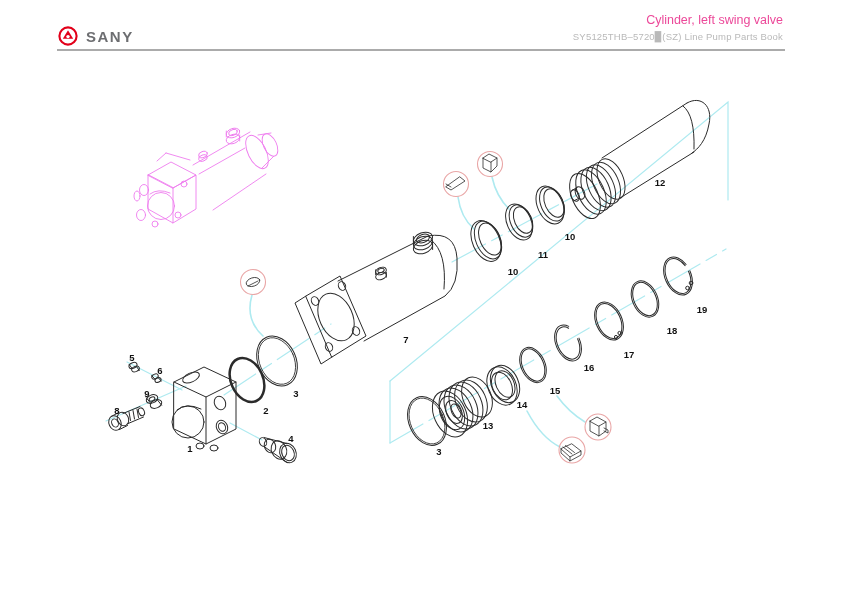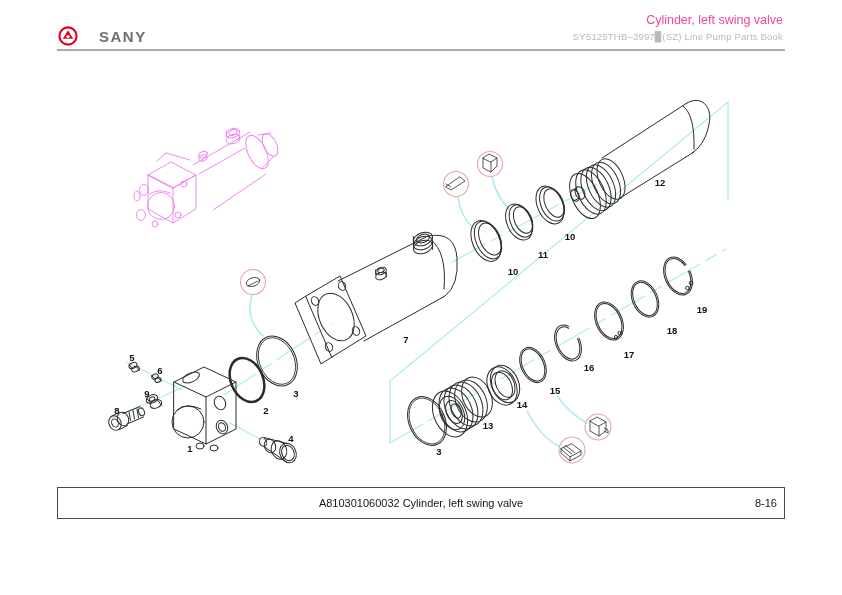--- a/index.html
+++ b/index.html
@@ -2,21 +2,21 @@
 <html><head>
 <meta charset="utf-8">
 <style>
   html,body{margin:0;padding:0;background:#ffffff;}
   .page{position:relative;width:842px;height:595px;background:#ffffff;overflow:hidden;
         font-family:"Liberation Sans",sans-serif;}
   
   .hdr-title{position:absolute;top:13px;right:59px;font-size:12.5px;color:#ec4899;}
   .hdr-sub{position:absolute;top:31px;right:59px;font-size:9.5px;color:#b9b9b9;letter-spacing:.2px;}
   .hdr-rule{position:absolute;top:49px;left:57px;width:728px;height:2px;background:#ababab;}
-  .brand{position:absolute;top:25px;left:57px;display:flex;align-items:center;gap:20px;}
+  .brand{position:absolute;top:25px;left:57px;display:flex;align-items:center;gap:7px;}
   .brand-name{font-size:15px;font-weight:bold;color:#6d6e71;letter-spacing:1.5px;}
   
   .ftr{position:absolute;left:57px;top:487px;width:726px;height:30px;border:1px solid #4a4a4a;}
   .ftr-caption{position:absolute;left:0;right:0;top:0;bottom:0;display:flex;align-items:center;
                justify-content:center;font-size:11px;color:#141414;}
   .ftr-page{position:absolute;right:7px;top:0;bottom:0;display:flex;align-items:center;
             font-size:11px;color:#141414;}
   
   .diagram{position:absolute;left:0;top:0;}
   .ln{fill:none;stroke:#2b2b2b;stroke-width:1;stroke-linecap:round;stroke-linejoin:round;}
@@ -36,21 +36,21 @@
 
   <div class="brand">
     <svg width="22" height="22" viewBox="0 0 22 22">
       <circle cx="11" cy="11" r="8.6" fill="none" stroke="#e2001a" stroke-width="2.1"></circle>
       <path d="M11 5.2 L16.2 13.8 L5.8 13.8 Z" fill="#e2001a"></path>
       <circle cx="11" cy="11.6" r="1.7" fill="#ffffff"></circle>
     </svg>
     <span class="brand-name">SANY</span>
   </div>
   <div class="hdr-title">Cylinder, left swing valve</div>
-  <div class="hdr-sub">SY5125THB–3997▉(SZ) Line Pump Parts Book</div>
+  <div class="hdr-sub">SY5125THB–5720▉(SZ) Line Pump Parts Book</div>
   <div class="hdr-rule"></div>
 
   <svg class="diagram" width="842" height="595" viewBox="0 0 842 595">
 
     <g>
       <polyline class="cy" points="390,381 728,102 728,200"></polyline>
       <line class="cy" x1="390" y1="381" x2="390" y2="443"></line>
     </g>
 
     <g>
@@ -318,18 +318,14 @@
       <text class="lbl" x="488" y="429">13</text>
       <text class="lbl" x="522" y="408">14</text>
       <text class="lbl" x="555" y="394">15</text>
       <text class="lbl" x="589" y="371">16</text>
       <text class="lbl" x="629" y="358">17</text>
       <text class="lbl" x="672" y="334">18</text>
       <text class="lbl" x="702" y="313">19</text>
     </g>
   </svg>
 
-  <div class="ftr">
-    <div class="ftr-caption">A810301060032 Cylinder, left swing valve</div>
-    <div class="ftr-page">8-16</div>
-  </div>
 
 </div>
 
 </body></html>

